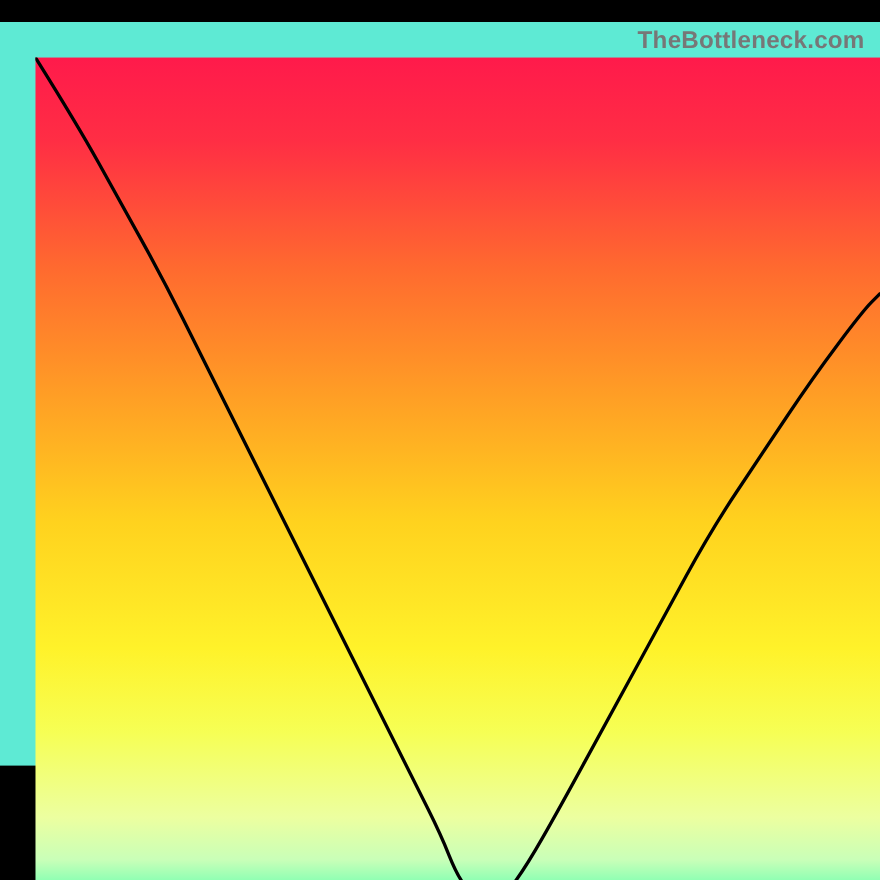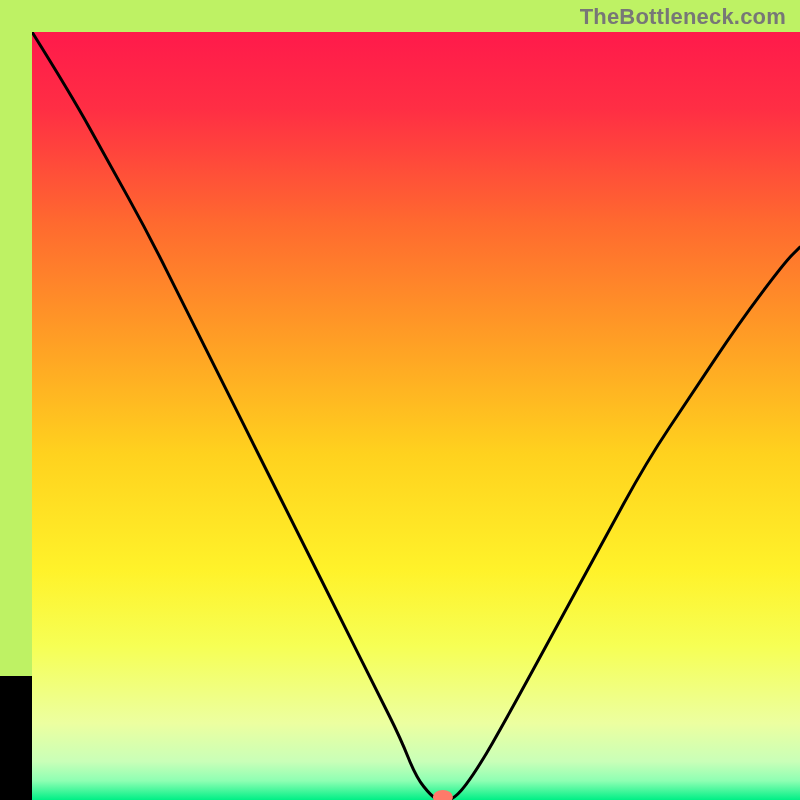--- a/index.html
+++ b/index.html
@@ -8,21 +8,22 @@
     width: 800px;
     height: 800px;
     background: #000;
     overflow: hidden;
     font-family: Arial, Helvetica, sans-serif;
   }
   .frame {
     position: relative;
     width: 800px;
     height: 676px;
-    background: #bef264;
+    background: #5eead4;
+    margin-top: 20px;
   }
   .watermark {
     position: absolute;
     top: 4px;
     right: 14px;
     font-size: 22px;
     font-weight: 600;
     color: #777;
     letter-spacing: 0.2px;
     z-index: 5;

